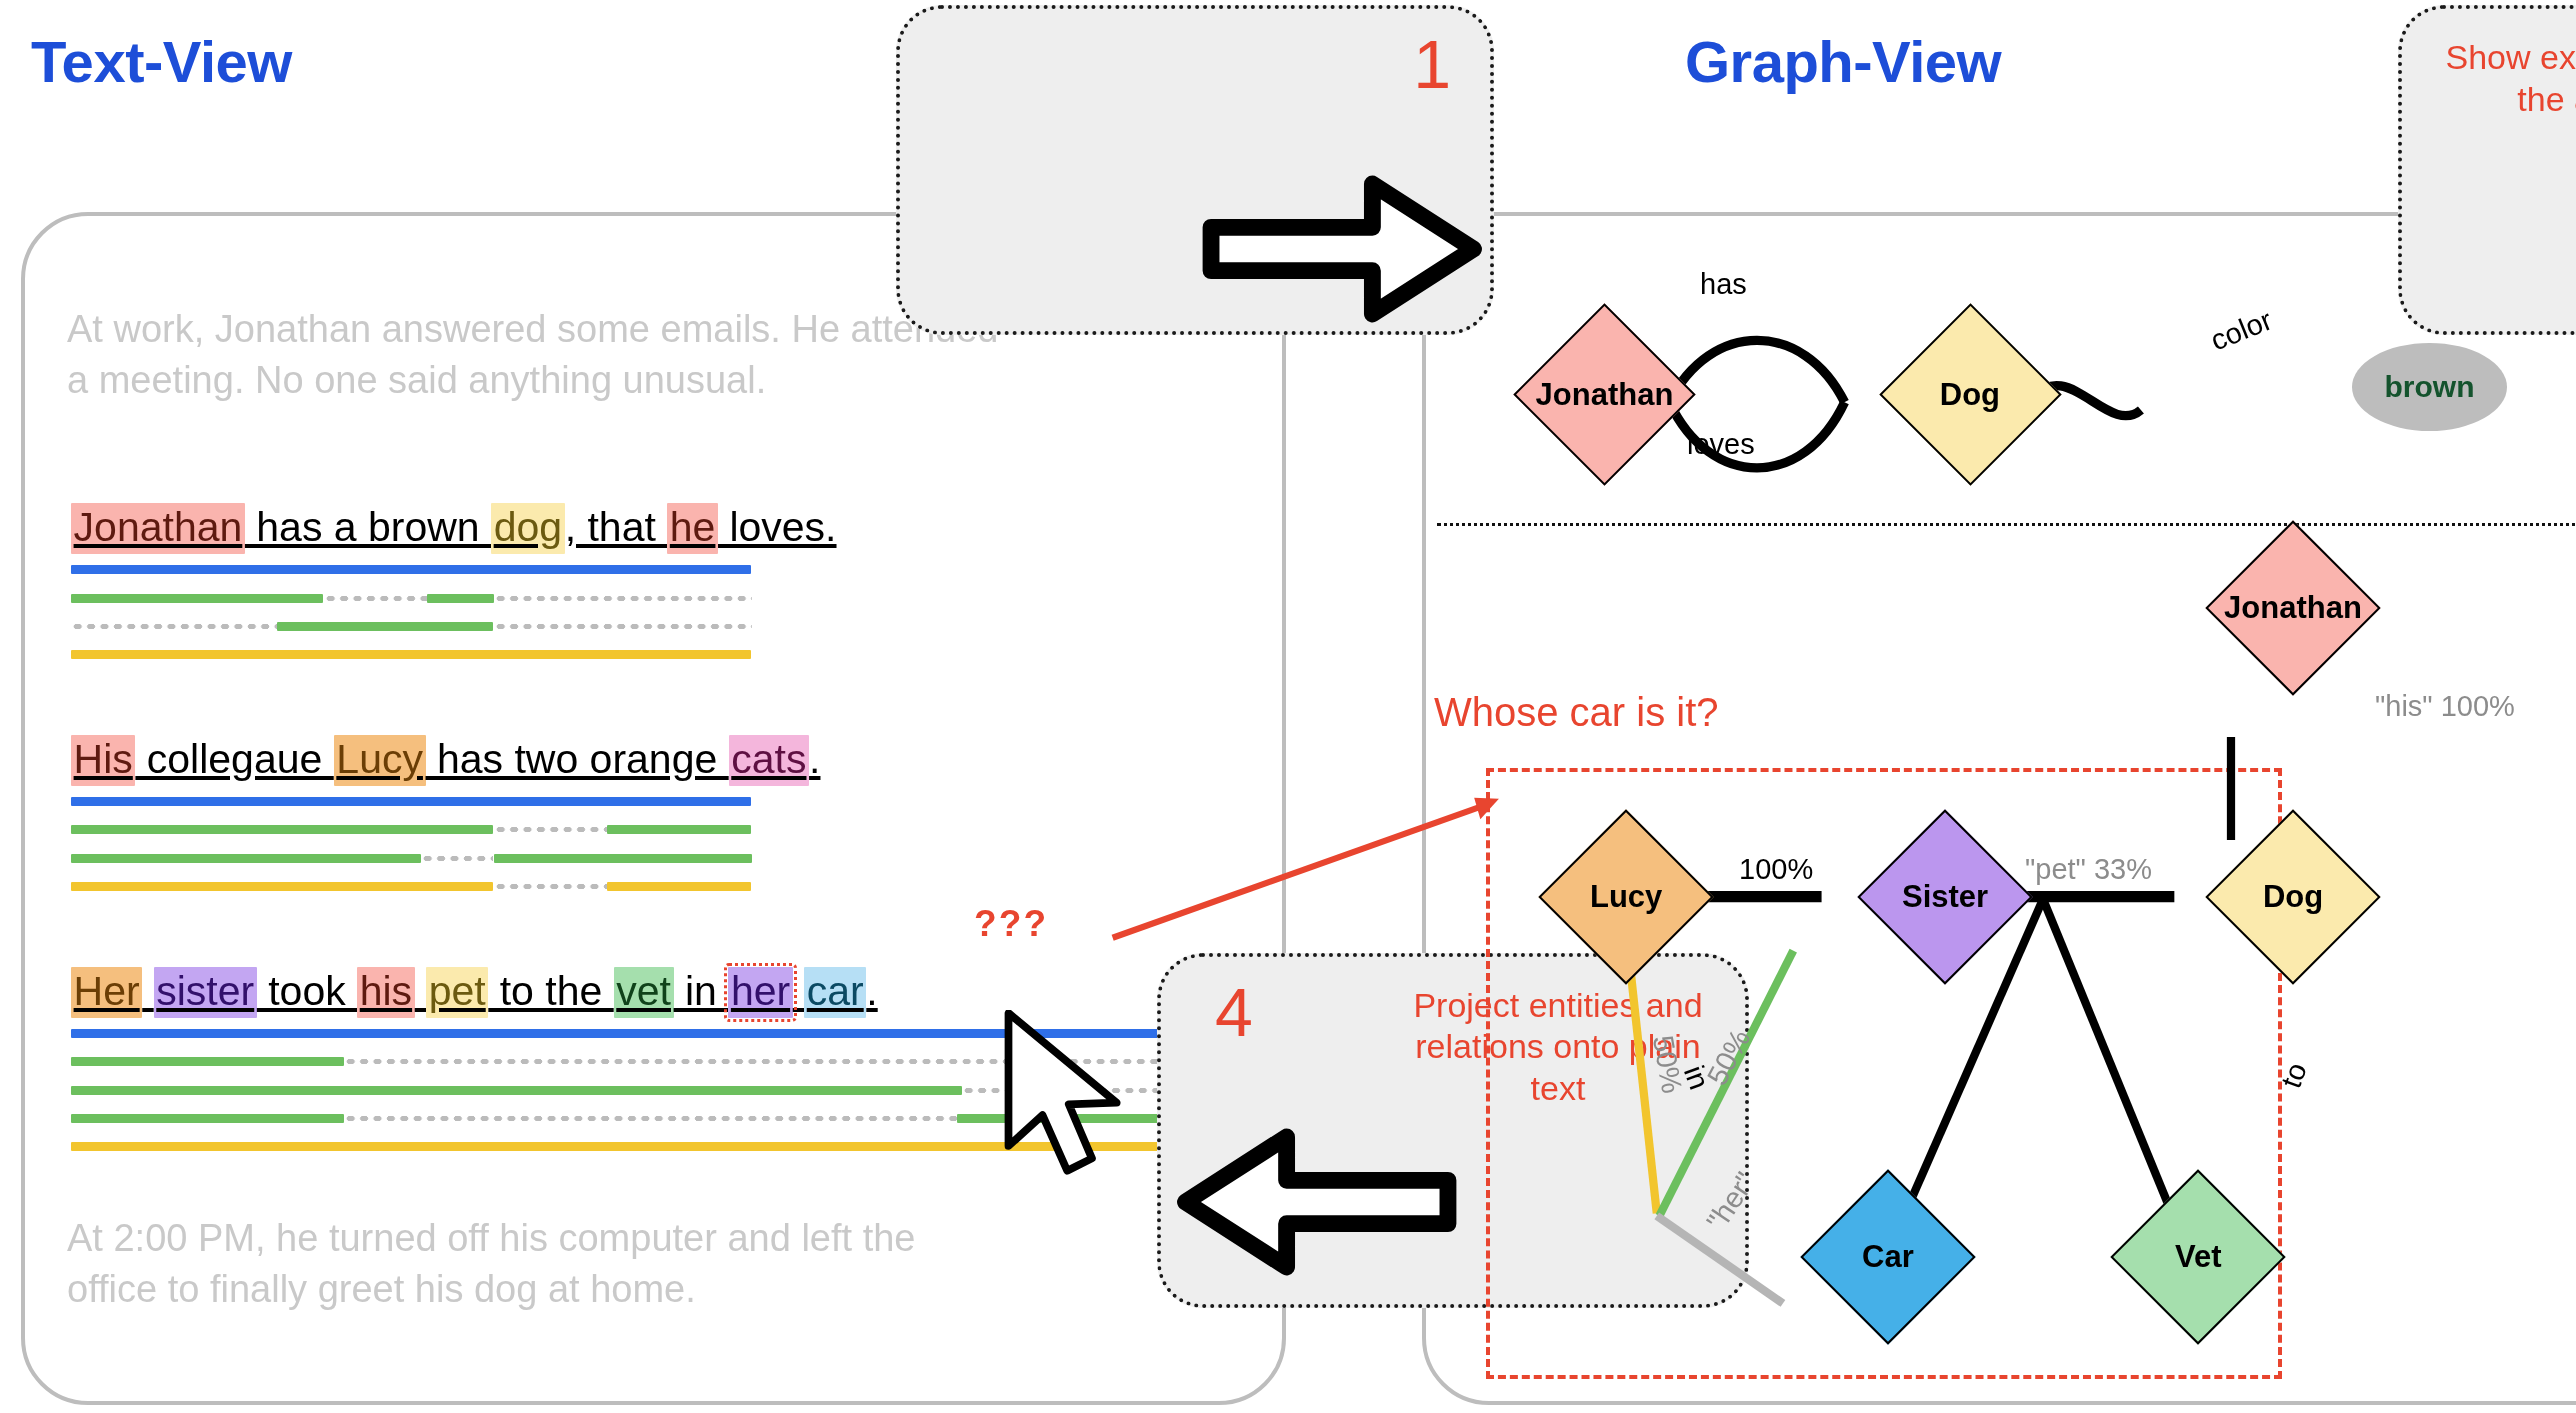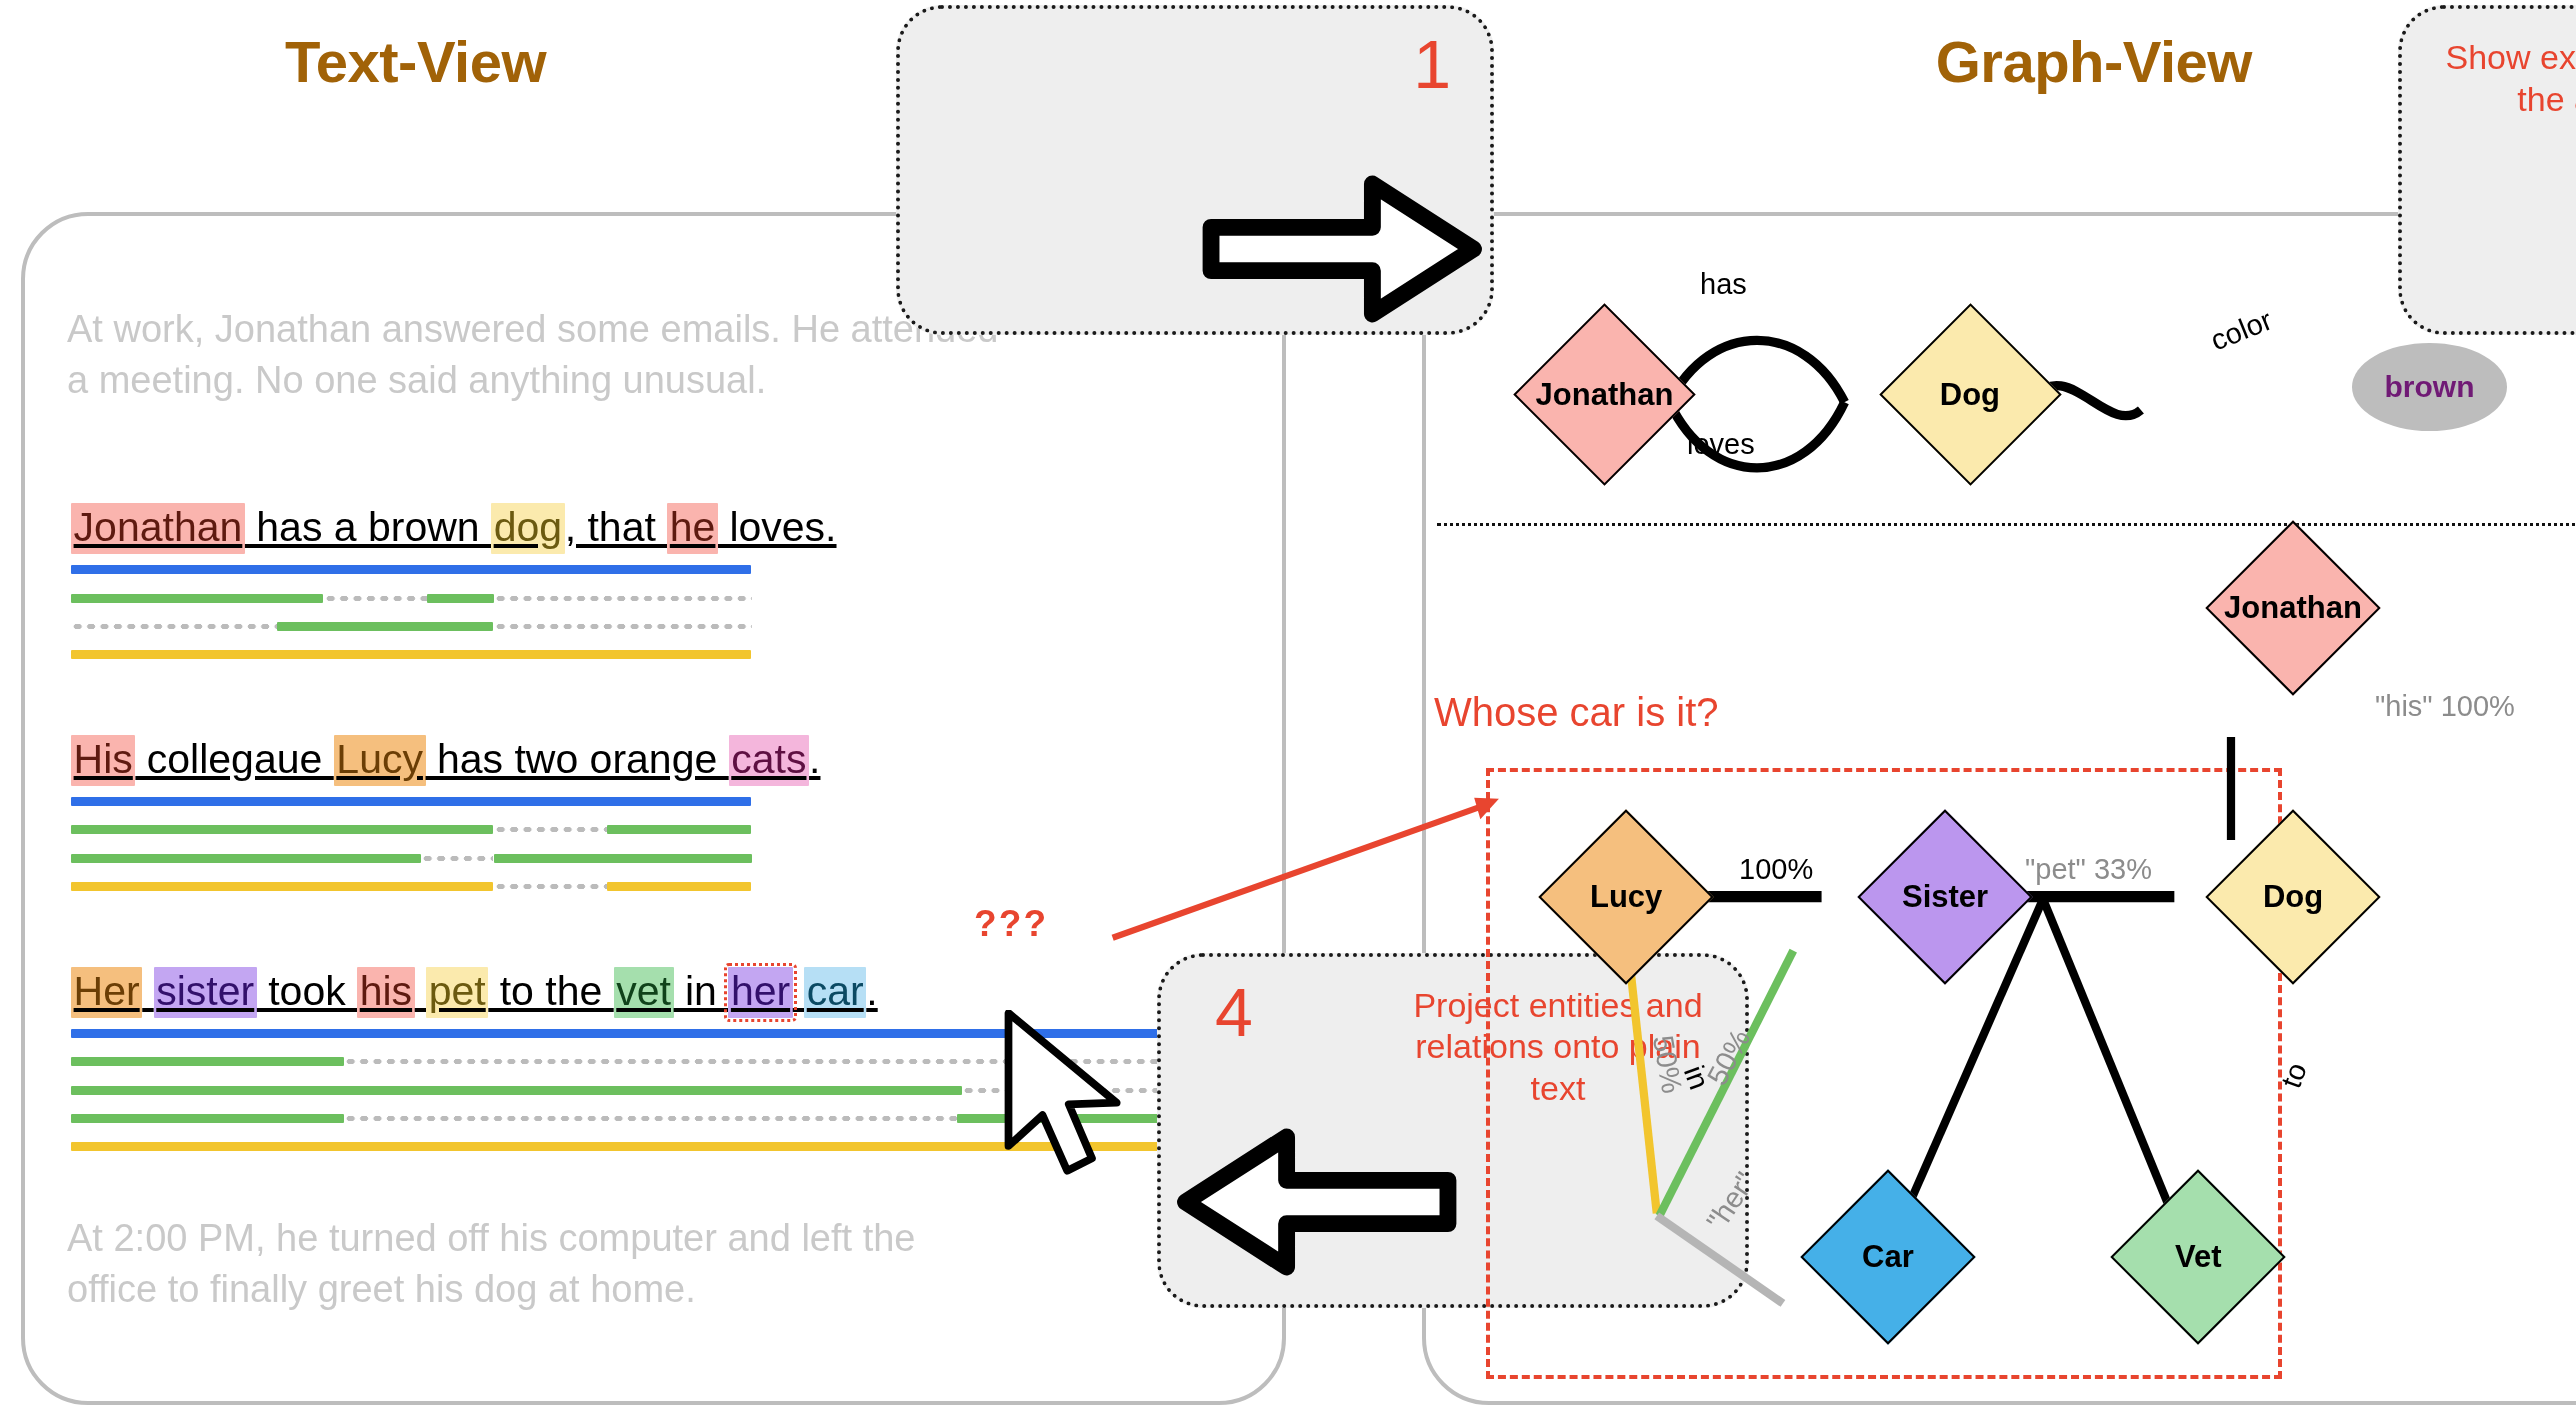--- a/index.html
+++ b/index.html
@@ -2,21 +2,21 @@
 <html style="font-size:8.2px"><head>
 <meta charset="utf-8">
 <style>
   html,body{margin:0;padding:0;background:#fff;}
   body{width:4019px;height:1414px;position:relative;overflow:hidden;
        font-family:"Liberation Sans", sans-serif;}
 
   .abs{position:absolute;}
 
   
-  .col-title{font-size:58px;font-weight:700;color:#a16207;text-align:right;
+  .col-title{font-size:58px;font-weight:700;color:#1d4ed8;text-align:left;
              letter-spacing:-0.5px;}
 
   
   .panel{position:absolute;border:4.6px solid #bdbdbd;border-radius:67px;
          background:transparent;}
 
   
   .callout{position:absolute;background:#eeeeee;border:4.1px dotted #1a1a1a;
            border-radius:46px;box-sizing:border-box;}
   .callout .ctext{position:absolute;color:#e8452f;font-size:34px;line-height:1.22;
@@ -42,21 +42,21 @@
         background-size:13.4px 8.8px;background-repeat:repeat-x;}
 
   
   .gv{position:absolute;}
   .node{position:absolute;display:flex;align-items:center;justify-content:center;
         transform:rotate(45deg);border:2.6px solid #000;box-sizing:border-box;}
   .node span{transform:rotate(-45deg);font-size:31px;font-weight:700;color:#000;
              white-space:nowrap;}
   .ellipse{position:absolute;display:flex;align-items:center;justify-content:center;
            background:#bdbdbd;border-radius:50%;}
-  .ellipse span{font-size:30px;font-weight:700;color:#701a75;}
+  .ellipse span{font-size:30px;font-weight:700;color:#14532d;}
   .edgelbl{position:absolute;font-size:29px;color:#000;white-space:nowrap;}
   .edgelbl.grey{color:#8c8c8c;}
   .gv-divider{position:absolute;border-top:3.6px dotted #111;}
   .gv-q{position:absolute;color:#e8452f;font-size:40px;white-space:nowrap;}
   .gv-redbox{position:absolute;border:4.6px dashed #e8452f;box-sizing:border-box;}
 
   
   .cursor{position:absolute;}
 </style>
 </head>

